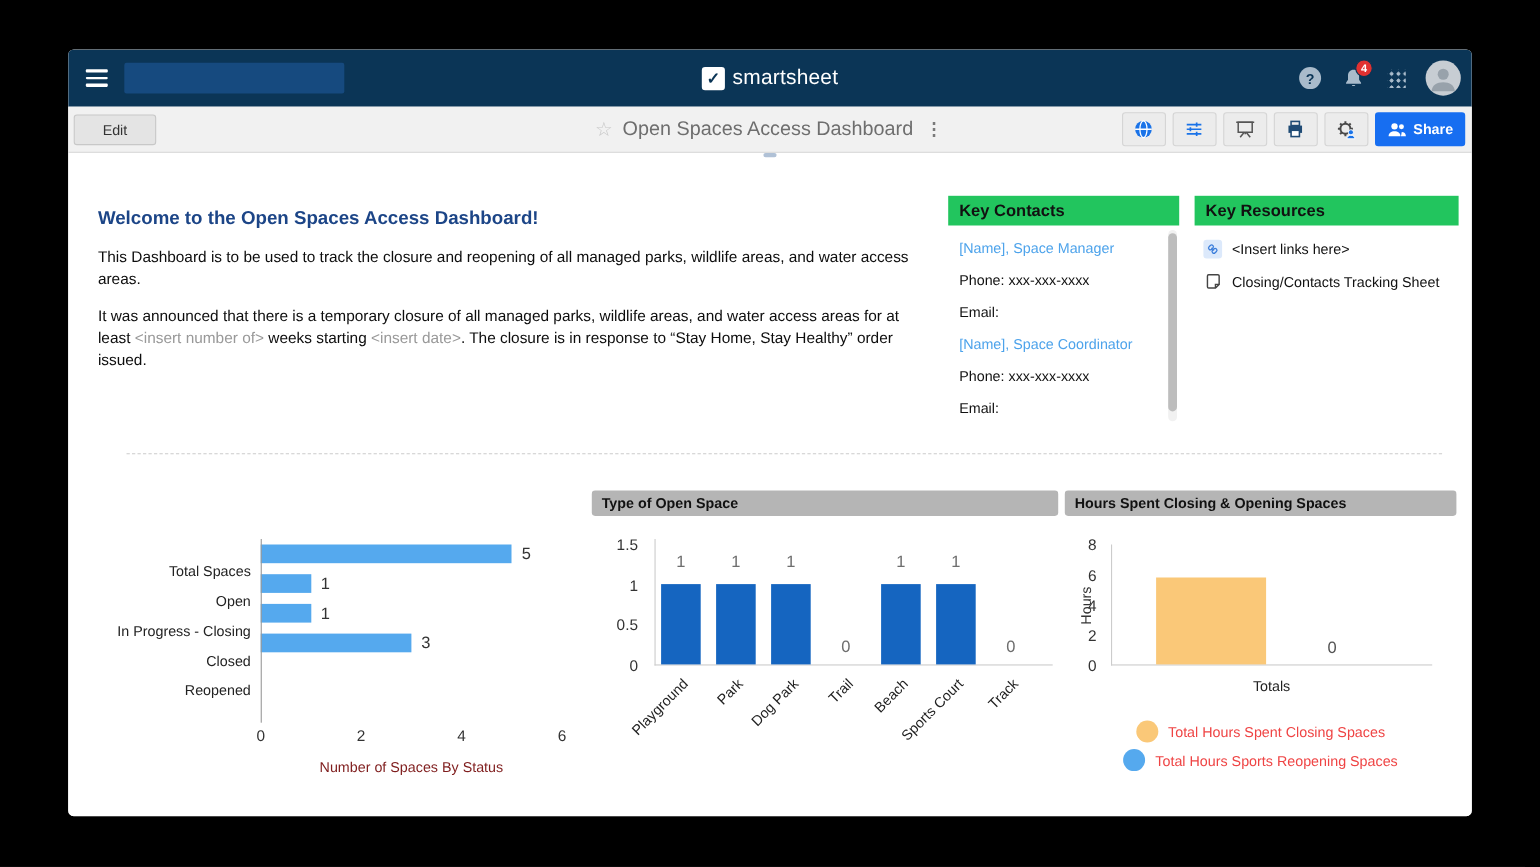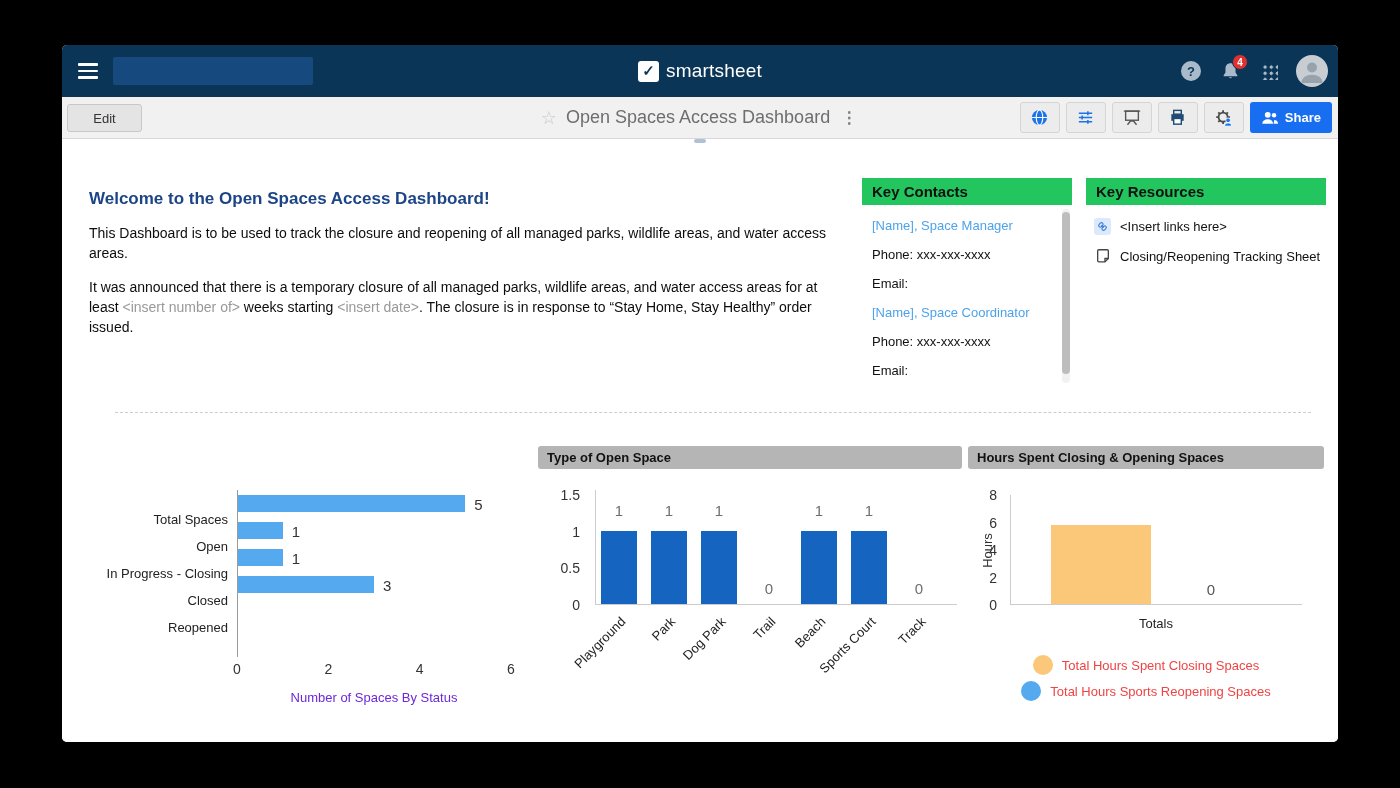--- a/index.html
+++ b/index.html
@@ -96,21 +96,21 @@
   .c1rows { position:absolute; left:0; top:44px; width:435px; }
   .c1row { display:flex; align-items:center; height:27px; }
   .c1lab { width:161px; padding-right:9px; text-align:right; font-size:13px; color:#222;margin-top:32px; }
   .c1track { position:relative; width:274px; height:17px; }
   .c1bar { position:absolute; left:0; top:0; height:17px; }
   .c1val { position:absolute; top:50%; transform:translateY(-50%); font-size:15px; color:#333; }
   .c1axis { position:absolute; left:161px; top:44px; width:1px; height:167px; background:#9A9A9A; }
   .c1ticks { position:absolute; left:161px; top:215px; width:274px; height:16px; }
   .c1tick { position:absolute; transform:translateX(-50%); font-size:14px; color:#333; }
   .c1xlabel { position:absolute; left:161px; top:244px; width:274px; text-align:center;
-    font-size:13px; color:#6d28d9; }
+    font-size:13px; color:#7f1d1d; }
 
   
   .c2plot { position:absolute; left:57px; top:44px; width:362px; height:115px;
     border-left:1px solid #CCC; border-bottom:1px solid #CCC; }
   .c2yticks { position:absolute; left:0; top:44px; width:50px; height:115px; }
   .c2ytick { position:absolute; width:100%; text-align:right; padding-right:8px;
     font-size:14px; color:#333; height:16px; line-height:16px; }
   .c2bar { position:absolute; bottom:0; width:36px; }
   .c2val { position:absolute; transform:translateX(-50%); font-size:15px; color:#6E6E6E; }
   .c2cat { position:absolute; top:124px; transform-origin:100% 0; transform:rotate(-45deg);
@@ -282,21 +282,21 @@
         </span>
         <span>&lt;Insert links here&gt;</span>
       </div>
       <div class="kr-row">
         <span style="display:flex;width:17px;justify-content:center;">
           <svg width="14" height="16" viewBox="0 0 15 17">
               <path d="M3 1.8h9a1.2 1.2 0 0 1 1.2 1.2v8.2l-3.6 3.6H3A1.2 1.2 0 0 1 1.8 13.6V3A1.2 1.2 0 0 1 3 1.8z" fill="none" stroke="#444" stroke-width="1.4"></path>
               <path d="M13.2 11.2H9.6v3.6" fill="none" stroke="#444" stroke-width="1.4"></path>
             </svg>
         </span>
-        <span>Closing/Reopening Tracking Sheet</span>
+        <span>Closing/Contacts Tracking Sheet</span>
       </div>
     </div>
 
     <div class="divider"></div>
 
     <div class="cpanel p1">
       <div class="c1rows">
           <div class="c1row">
             <div class="c1lab">Total Spaces</div>
             <div class="c1track">

